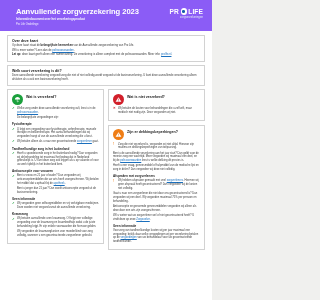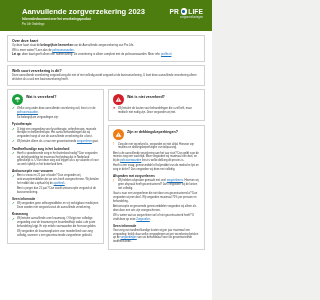--- a/index.html
+++ b/index.html
@@ -10,23 +10,23 @@
     -webkit-font-smoothing:antialiased;
   }
   .page{
     position:relative;width:212px;height:300px;
     background:#ffffff;
     box-sizing:border-box;
   }
 
   
   .header{
-    background:#4d7c0f;
+    background:#8b5cf6;
     color:#ffffff;
-    padding:7px 9px 6px 22px;
+    padding:7px 9px 6px 16px;
     display:flex;
     align-items:flex-start;
     justify-content:space-between;
     height:31px;
     box-sizing:border-box;
   }
   .hdr-left{display:flex;flex-direction:column;gap:1px;max-width:132px;}
   .hdr-title{
     font-size:7.6px;font-weight:bold;letter-spacing:-0.05px;line-height:9px;
     white-space:nowrap;

